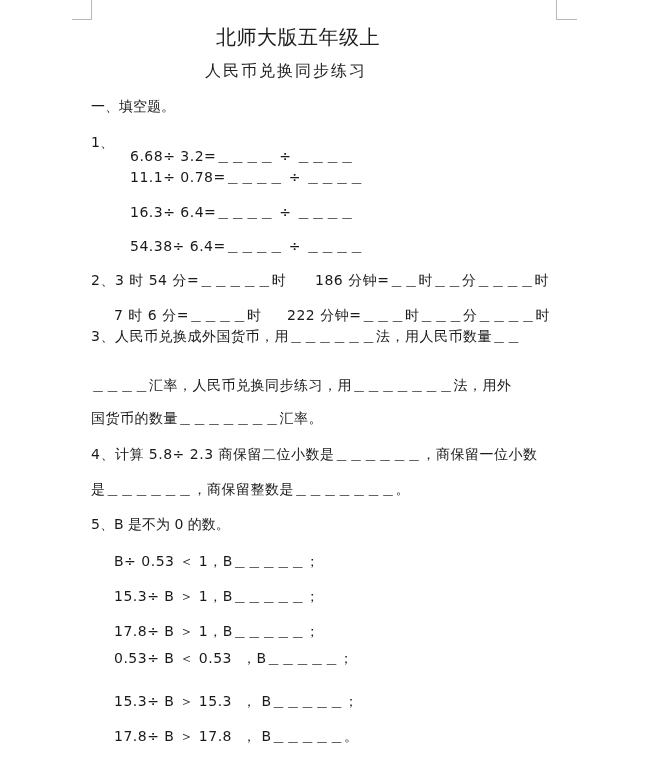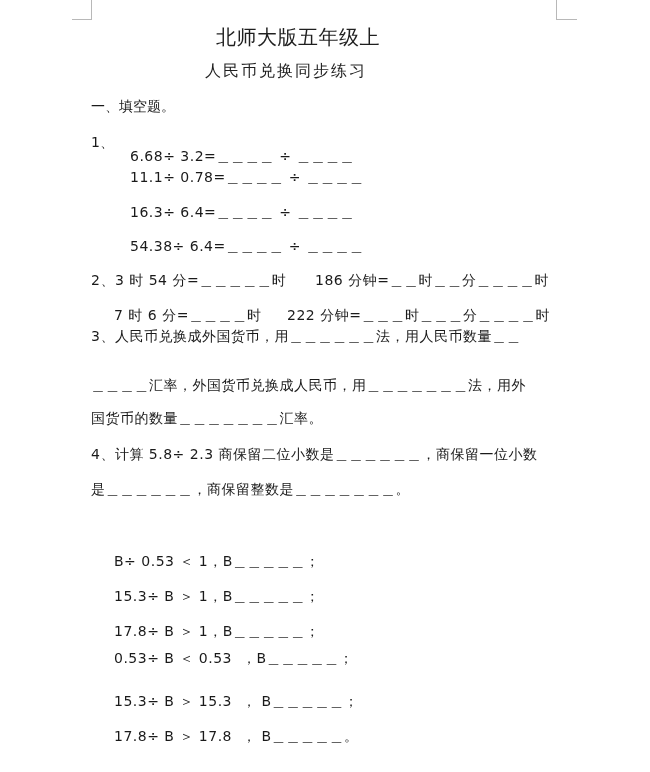--- a/index.html
+++ b/index.html
@@ -34,25 +34,26 @@
   <div class="line blank" style="left:130px; top:167px;">11.1÷ 0.78=＿＿＿＿ ÷ ＿＿＿＿</div>
   <div class="line blank" style="left:130px; top:202px;">16.3÷ 6.4=＿＿＿＿ ÷ ＿＿＿＿</div>
   <div class="line blank" style="left:130px; top:236px;">54.38÷ 6.4=＿＿＿＿ ÷ ＿＿＿＿</div>
 
   <div class="line blank" style="left:91px; top:270px;">2、3 时 54 分=＿＿＿＿＿时</div>
   <div class="line blank" style="left:315px; top:270px;">186 分钟=＿＿时＿＿分＿＿＿＿时</div>
   <div class="line blank" style="left:114px; top:305px;">7 时 6 分=＿＿＿＿时</div>
   <div class="line blank" style="left:287px; top:305px;">222 分钟=＿＿＿时＿＿＿分＿＿＿＿时</div>
 
   <div class="line blank" style="left:91px; top:326px;">3、人民币兑换成外国货币，用＿＿＿＿＿＿法，用人民币数量＿＿</div>
-  <div class="line blank" style="left:91px; top:375px;">＿＿＿＿汇率，外国货币兑换成人民币，用＿＿＿＿＿＿＿法，用外</div>
+  <div class="line blank" style="left:91px; top:375px;">＿＿＿＿汇率，人民币兑换同步练习，用＿＿＿＿＿＿＿法，用外</div>
   <div class="line blank" style="left:91px; top:408px;">国货币的数量＿＿＿＿＿＿＿汇率。</div>
 
   <div class="line blank" style="left:91px; top:444px;">4、计算 5.8÷ 2.3 商保留二位小数是＿＿＿＿＿＿，商保留一位小数</div>
   <div class="line blank" style="left:91px; top:479px;">是＿＿＿＿＿＿，商保留整数是＿＿＿＿＿＿＿。</div>
 
+  <div class="line" style="left:91px; top:514px;">5、B 是不为 0 的数。</div>
   <div class="line blank" style="left:114px; top:551px;">B÷ 0.53 ＜ 1，B＿＿＿＿＿；</div>
   <div class="line blank" style="left:114px; top:586px;">15.3÷ B ＞ 1，B＿＿＿＿＿；</div>
   <div class="line blank" style="left:114px; top:621px;">17.8÷ B ＞ 1，B＿＿＿＿＿；</div>
   <div class="line blank" style="left:114px; top:648px;">0.53÷ B ＜ 0.53  ，B＿＿＿＿＿；</div>
   <div class="line blank" style="left:114px; top:691px;">15.3÷ B ＞ 15.3  ， B＿＿＿＿＿；</div>
   <div class="line blank" style="left:114px; top:726px;">17.8÷ B ＞ 17.8  ， B＿＿＿＿＿。</div>
 </div>
 
 </body></html>

